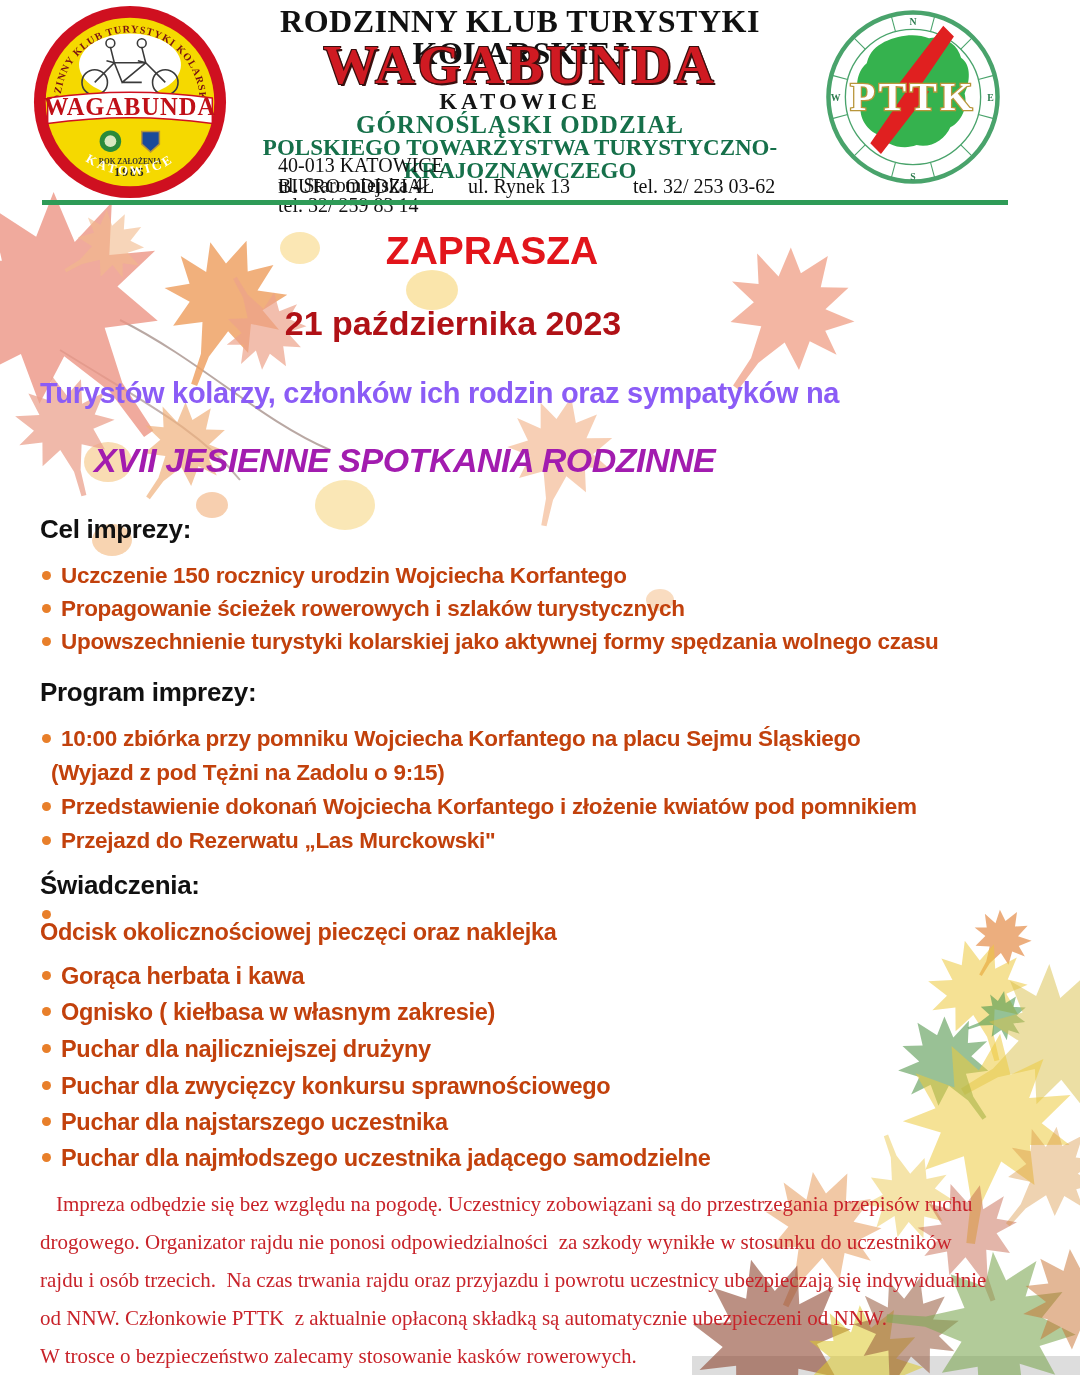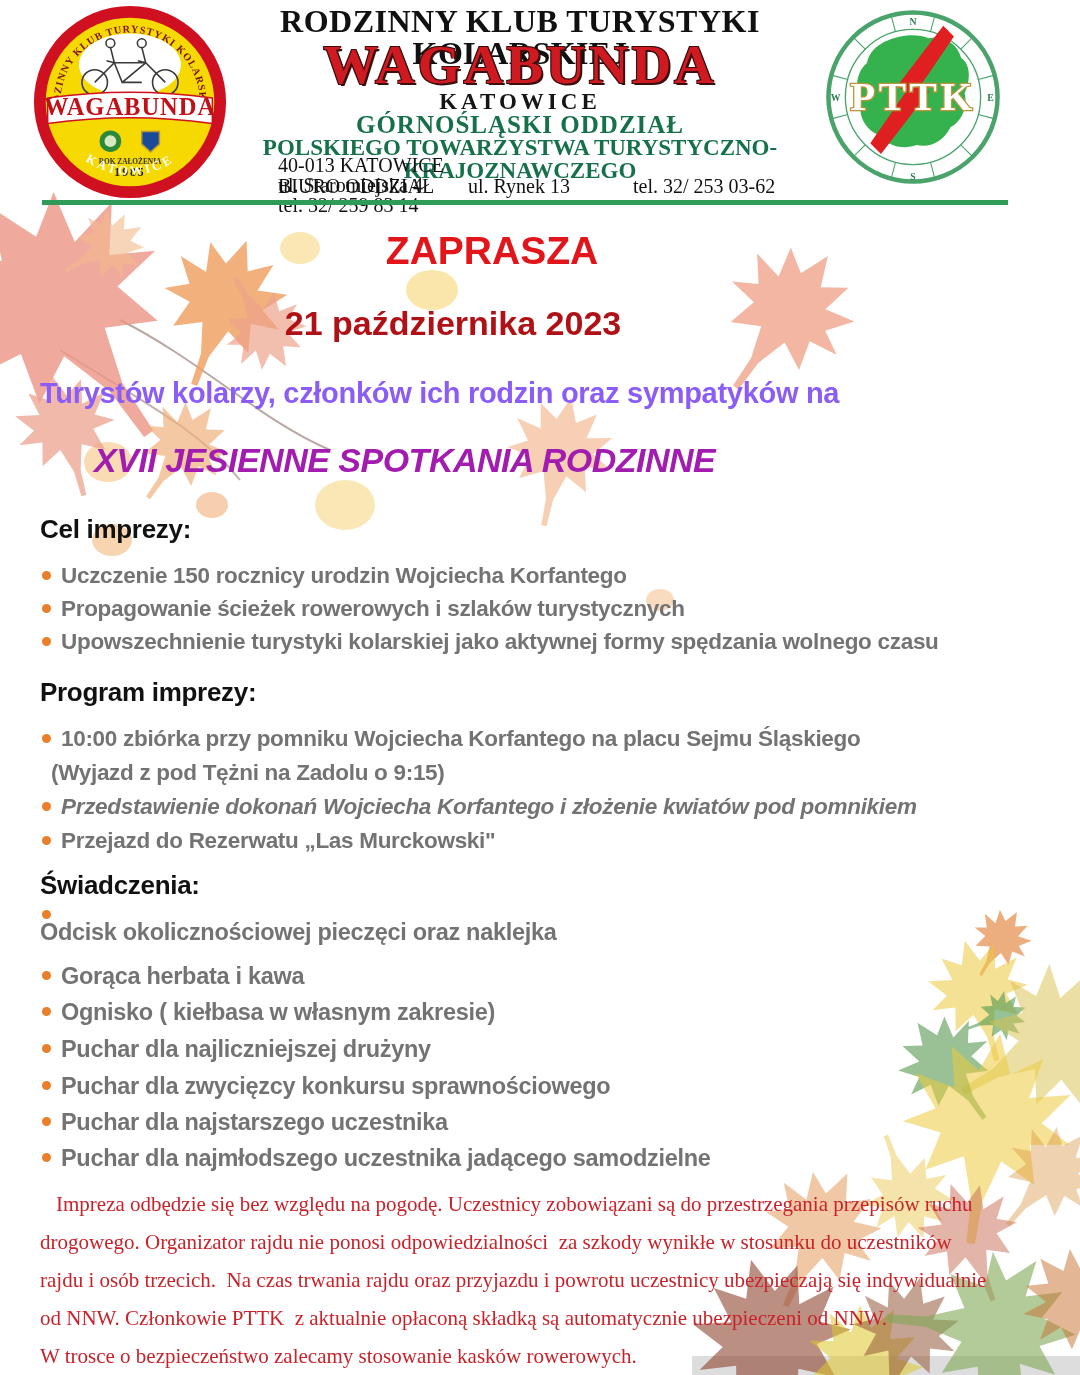--- a/index.html
+++ b/index.html
@@ -29,21 +29,21 @@
   .zaprasza    { left:0; top:231px; width:984px; text-align:center; font-weight:bold; font-size:39px; color:#e2151b; line-height:1; }
   .event-date  { left:0; top:306px; width:906px; text-align:center; font-weight:bold; font-size:34px; color:#b01116; line-height:1; }
   .audience    { left:40px; top:379px; font-weight:bold; font-size:29px; color:#8b5cf6; letter-spacing:-.3px; line-height:1; }
   .event-title { left:94px; top:443px; font-weight:bold; font-size:34px; color:#a21caf; letter-spacing:-.5px; line-height:1;font-style:italic; }
 
   
   .sec-head { left:40px; font-weight:bold; font-size:26px; color:#111; letter-spacing:-.3px; line-height:1; }
   .bullet-row { left:40px; width:1000px; display:flex; align-items:flex-start; }
   .bullet-row .dot { width:9px; height:9px; border-radius:50%; background:#e87f2a; margin:8px 10px 0 2px; flex:0 0 9px; }
   .bullet-row.no-dot .dot { visibility:hidden; }
-  .bullet-row .txt { font-weight:bold; font-size:22.5px; color:#737373; letter-spacing:-.3px; line-height:1.15; }
+  .bullet-row .txt { font-weight:bold; font-size:22.5px; color:#c2410c; letter-spacing:-.3px; line-height:1.15; }
   .sw .txt { font-size:23.5px; }
 
   
   .footer-line { left:40px; font-family:"Liberation Serif", serif; font-size:21px; color:#c8232a; line-height:1; white-space:pre; }
 </style>
 </head>
 <body>
 
 <div class="page">
 
@@ -193,21 +193,21 @@
 
     <div class="abs sec-head" style="top:679px;">Program imprezy:</div>
     <div class="abs bullet-row" style="top:726px;">
       <span class="dot"></span>
       <span class="txt">10:00 zbiórka przy pomniku Wojciecha Korfantego na placu Sejmu Śląskiego</span>
     </div>
     <div class="abs bullet-row no-dot" style="top:760px; left:30px;">
       <span class="dot"></span>
       <span class="txt">(Wyjazd z pod Tężni na Zadolu o 9:15)</span>
     </div>
-    <div class="abs bullet-row" style="top:794px;font-style:italic;">
+    <div class="abs bullet-row" style="top:794px;">
       <span class="dot"></span>
       <span class="txt">Przedstawienie dokonań Wojciecha Korfantego i złożenie kwiatów pod pomnikiem</span>
     </div>
     <div class="abs bullet-row" style="top:828px;">
       <span class="dot"></span>
       <span class="txt">Przejazd do Rezerwatu „Las Murckowski"</span>
     </div>
 
     <div class="abs sec-head" style="top:872px;">Świadczenia:</div>
     <div class="abs bullet-row sw" style="top:902px;flex-direction:column;">

